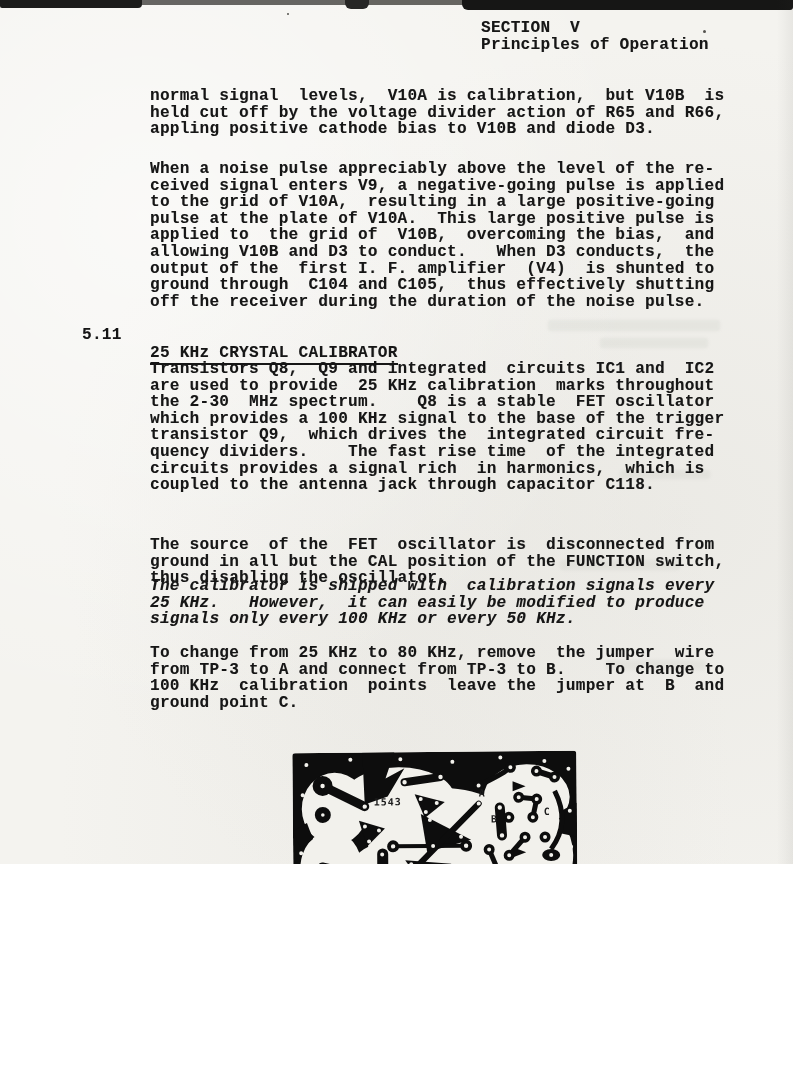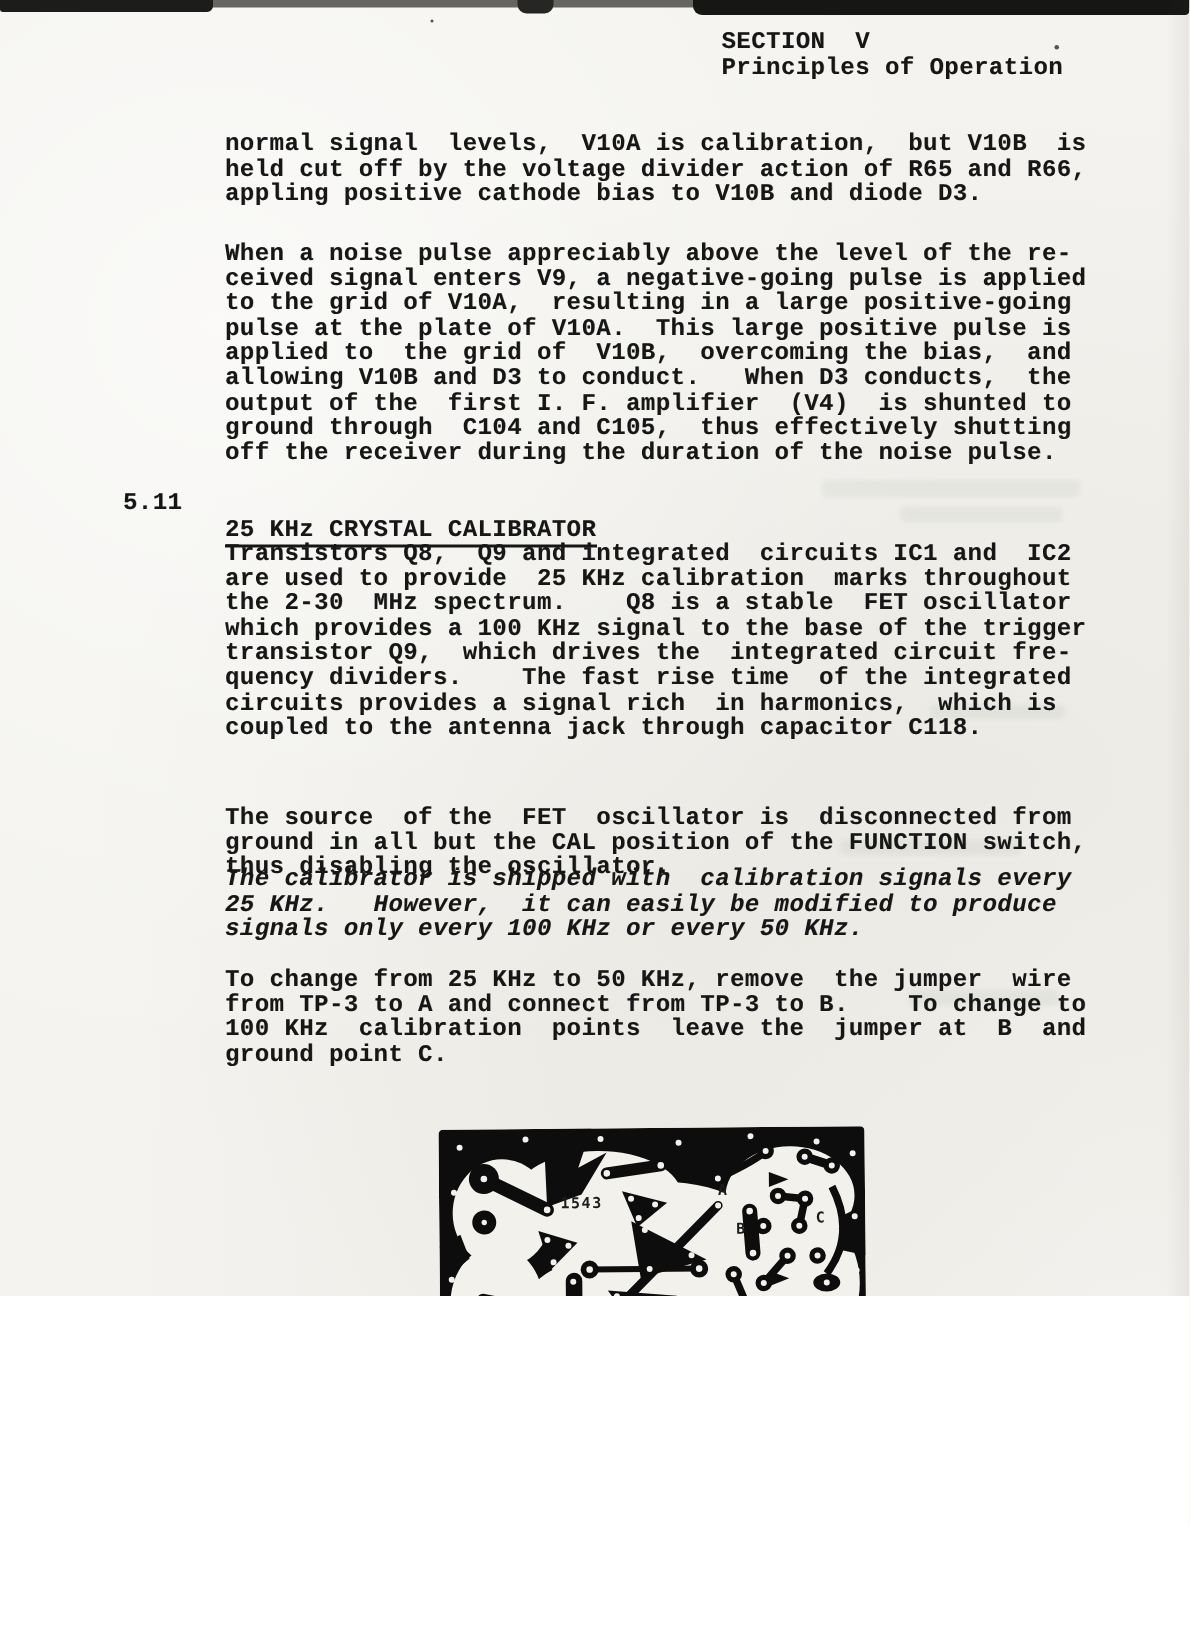--- a/index.html
+++ b/index.html
@@ -82,21 +82,21 @@
 transistor Q9,  which drives the  integrated circuit fre-
 quency dividers.    The fast rise time  of the integrated
 circuits provides a signal rich  in harmonics,  which is
 coupled to the antenna jack through capacitor C118.</div>
   <div class="txt" style="left:150px;top:537px;">The source  of the  FET  oscillator is  disconnected from
 ground in all but the CAL position of the FUNCTION switch,
 thus disabling the oscillator.</div>
   <div class="txt" style="left:150px;top:578px;font-style:italic;">The calibrator is shipped with  calibration signals every
 25 KHz.   However,  it can easily be modified to produce
 signals only every 100 KHz or every 50 KHz.</div>
-  <div class="txt" style="left:150px;top:645px;">To change from 25 KHz to 50 KHz, remove  the jumper  wire
+  <div class="txt" style="left:150px;top:645px;">To change from 25 KHz to 80 KHz, remove  the jumper  wire
 from TP-3 to A and connect from TP-3 to B.    To change to
 100 KHz  calibration  points  leave the  jumper at  B  and
 ground point C.</div>
 
   <div class="figure">
     <svg width="284" height="163" viewBox="0 0 284 163" xmlns="http://www.w3.org/2000/svg">
       <rect x="0" y="0" width="284" height="163" rx="3" fill="#0d0d0d"></rect>
 
       <g fill="#f2f1ec">
         <ellipse cx="42" cy="56" rx="33" ry="36"></ellipse>

